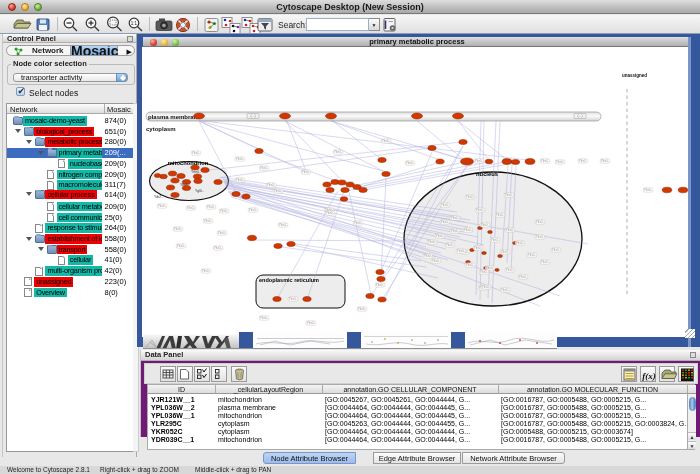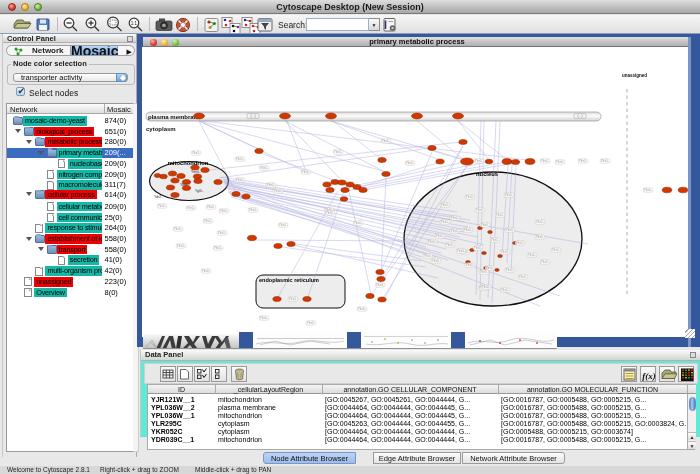--- a/index.html
+++ b/index.html
@@ -58,21 +58,21 @@
 
 #netwin { position:absolute; left:137px; top:34px; width:563px; height:313px; background:#35589c; }
 #nettitle { position:absolute; left:6px; top:3px; width:548px; height:10px; background:linear-gradient(#dedede,#b0b0b0); border-bottom:1px solid #777; font-size:7.5px; font-weight:bold; text-align:center; color:#111; line-height:10px;}
 .ntl { position:absolute; top:5px; width:6.5px; height:6.5px; border-radius:50%; }
 #netcanvas { position:absolute; left:5px; top:13px; width:546px; height:290px; background:#fff; overflow:hidden;}
 #netgrip { position:absolute; right:5px; bottom:9px; width:10px; height:9px;
   background-image:repeating-linear-gradient(135deg,#fff 0 2px,#a8a8a8 2px 3px); }
 
 #miniband { position:absolute; left:143px; top:331px; width:414px; height:18px; }
 
-#dpanel { position:absolute; left:140px; top:350px; width:560px; height:87px; background:#5eead4; border-left:1px solid #c6c6c6;}
+#dpanel { position:absolute; left:140px; top:350px; width:560px; height:87px; background:#701a75; border-left:1px solid #c6c6c6;}
 #dpanel-title { position:absolute; left:0; top:0; width:100%; height:11px; background:linear-gradient(#fafafa,#d4d4d4); border-bottom:1px solid #b0b0b0; font-size:7.5px; font-weight:bold; color:#222; padding-left:4px; line-height:10px; }
 #dptools { position:absolute; left:3px; top:13px; width:554px; height:21px; background:#e8e8e8; border:1px solid #cfcfcf; }
 .dbtn { position:absolute; top:2px; width:16px; height:16px; background:linear-gradient(#fbfbfb,#e2e2e2); border:1px solid #9a9a9a; }
 #dtable { position:absolute; left:6px; top:34px; width:548px; height:66px; background:#fff; border:1px solid #aaa; }
 #dthead { position:absolute; left:0; top:0; width:539px; height:9px; background:linear-gradient(#f4f4f4,#dcdcdc); border-bottom:1px solid #999; }
 #dthead span { position:absolute; top:1px; font-size:7px; color:#111; width:100px; text-align:center;}
 .dcol { position:absolute; top:0; width:1px; height:9px; background:#aaa; }
 .drow { position:absolute; left:0; width:539px; height:7.9px; font-size:7px; color:#000; white-space:nowrap;}
 .drow b { position:absolute; left:3px; font-weight:bold; }
 .drow .c2 { position:absolute; left:70px; }
@@ -280,21 +280,21 @@
             <div class="tnum">558(0)</div>
           </div>
           <div class="trow" style="top:140.26px">
             <div class="tarrow" style="left:30.599999999999994px"></div>
             <div class="ticon folder" style="left:39.599999999999994px"></div>
             <div class="tlabel r" style="left:49.599999999999994px;max-width:45.900000000000006px">transport</div>
             <div class="tnum">558(0)</div>
           </div>
           <div class="trow" style="top:150.99px">
             <div class="ticon file" style="left:50.8px"></div>
-            <div class="tlabel g" style="left:60.8px;max-width:34.7px">secretion</div>
+            <div class="tlabel g" style="left:60.8px;max-width:34.7px">cellular</div>
             <div class="tnum">41(0)</div>
           </div>
           <div class="trow" style="top:161.72px">
             <div class="ticon file" style="left:28.4px"></div>
             <div class="tlabel g" style="left:38.4px;max-width:57.1px">multi-organism pro</div>
             <div class="tnum">42(0)</div>
           </div>
           <div class="trow" style="top:172.45px">
             <div class="ticon file" style="left:17.2px"></div>
             <div class="tlabel r" style="left:27.2px;max-width:68.3px">unassigned</div>

